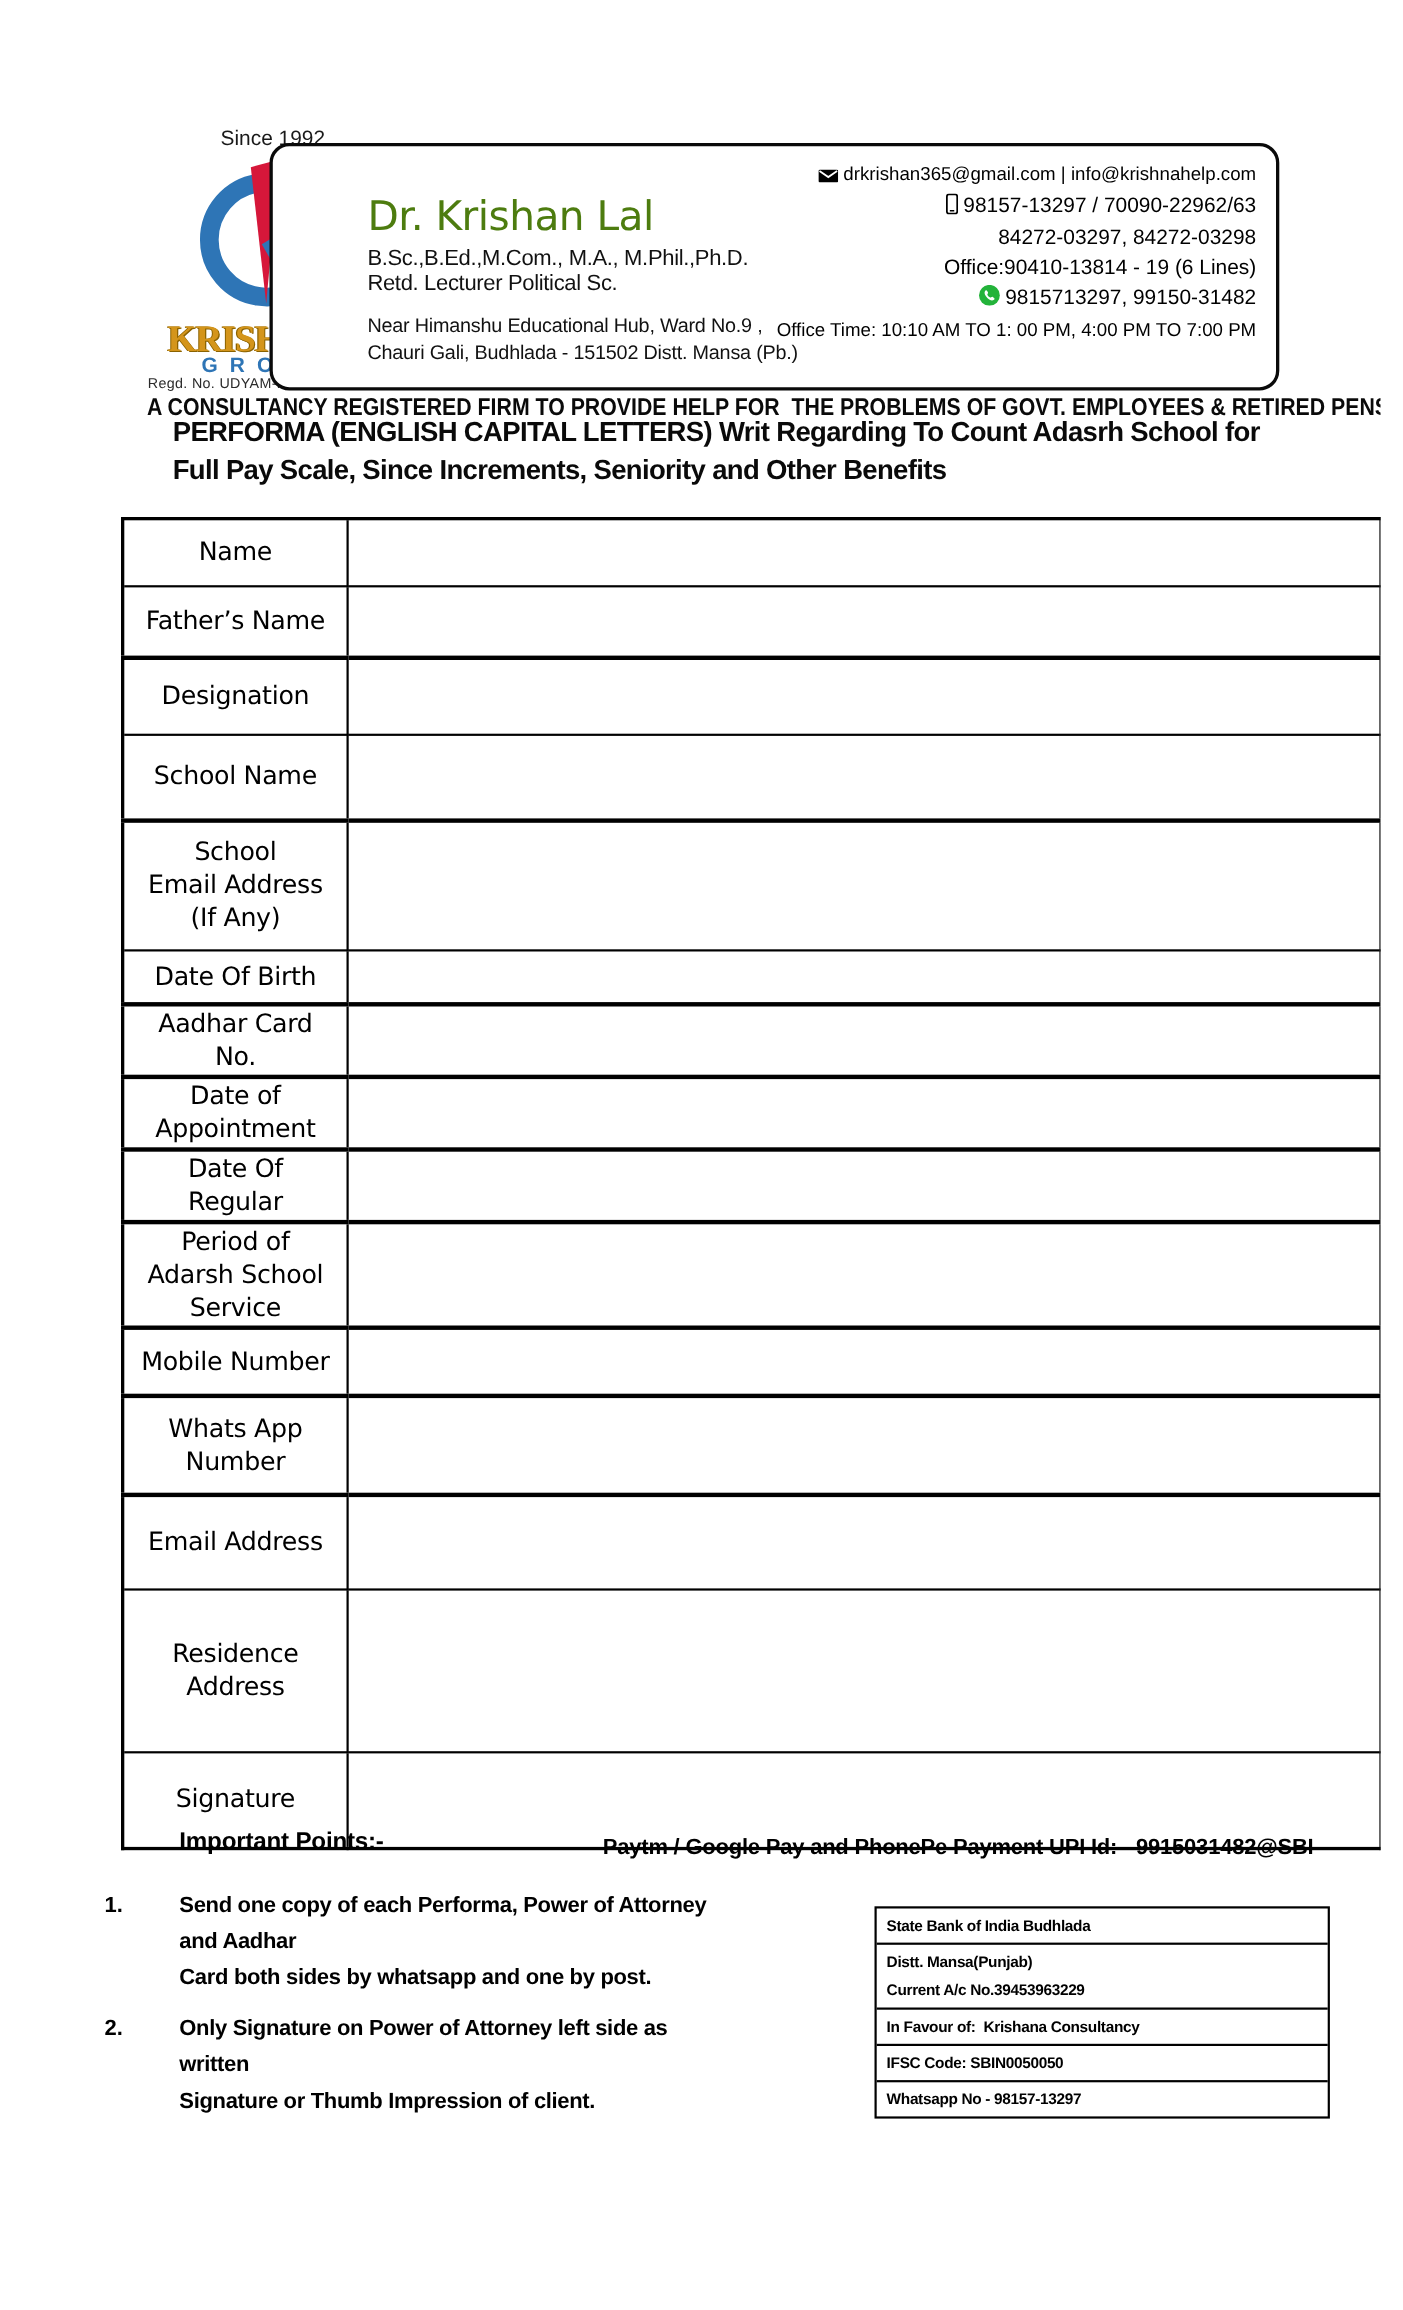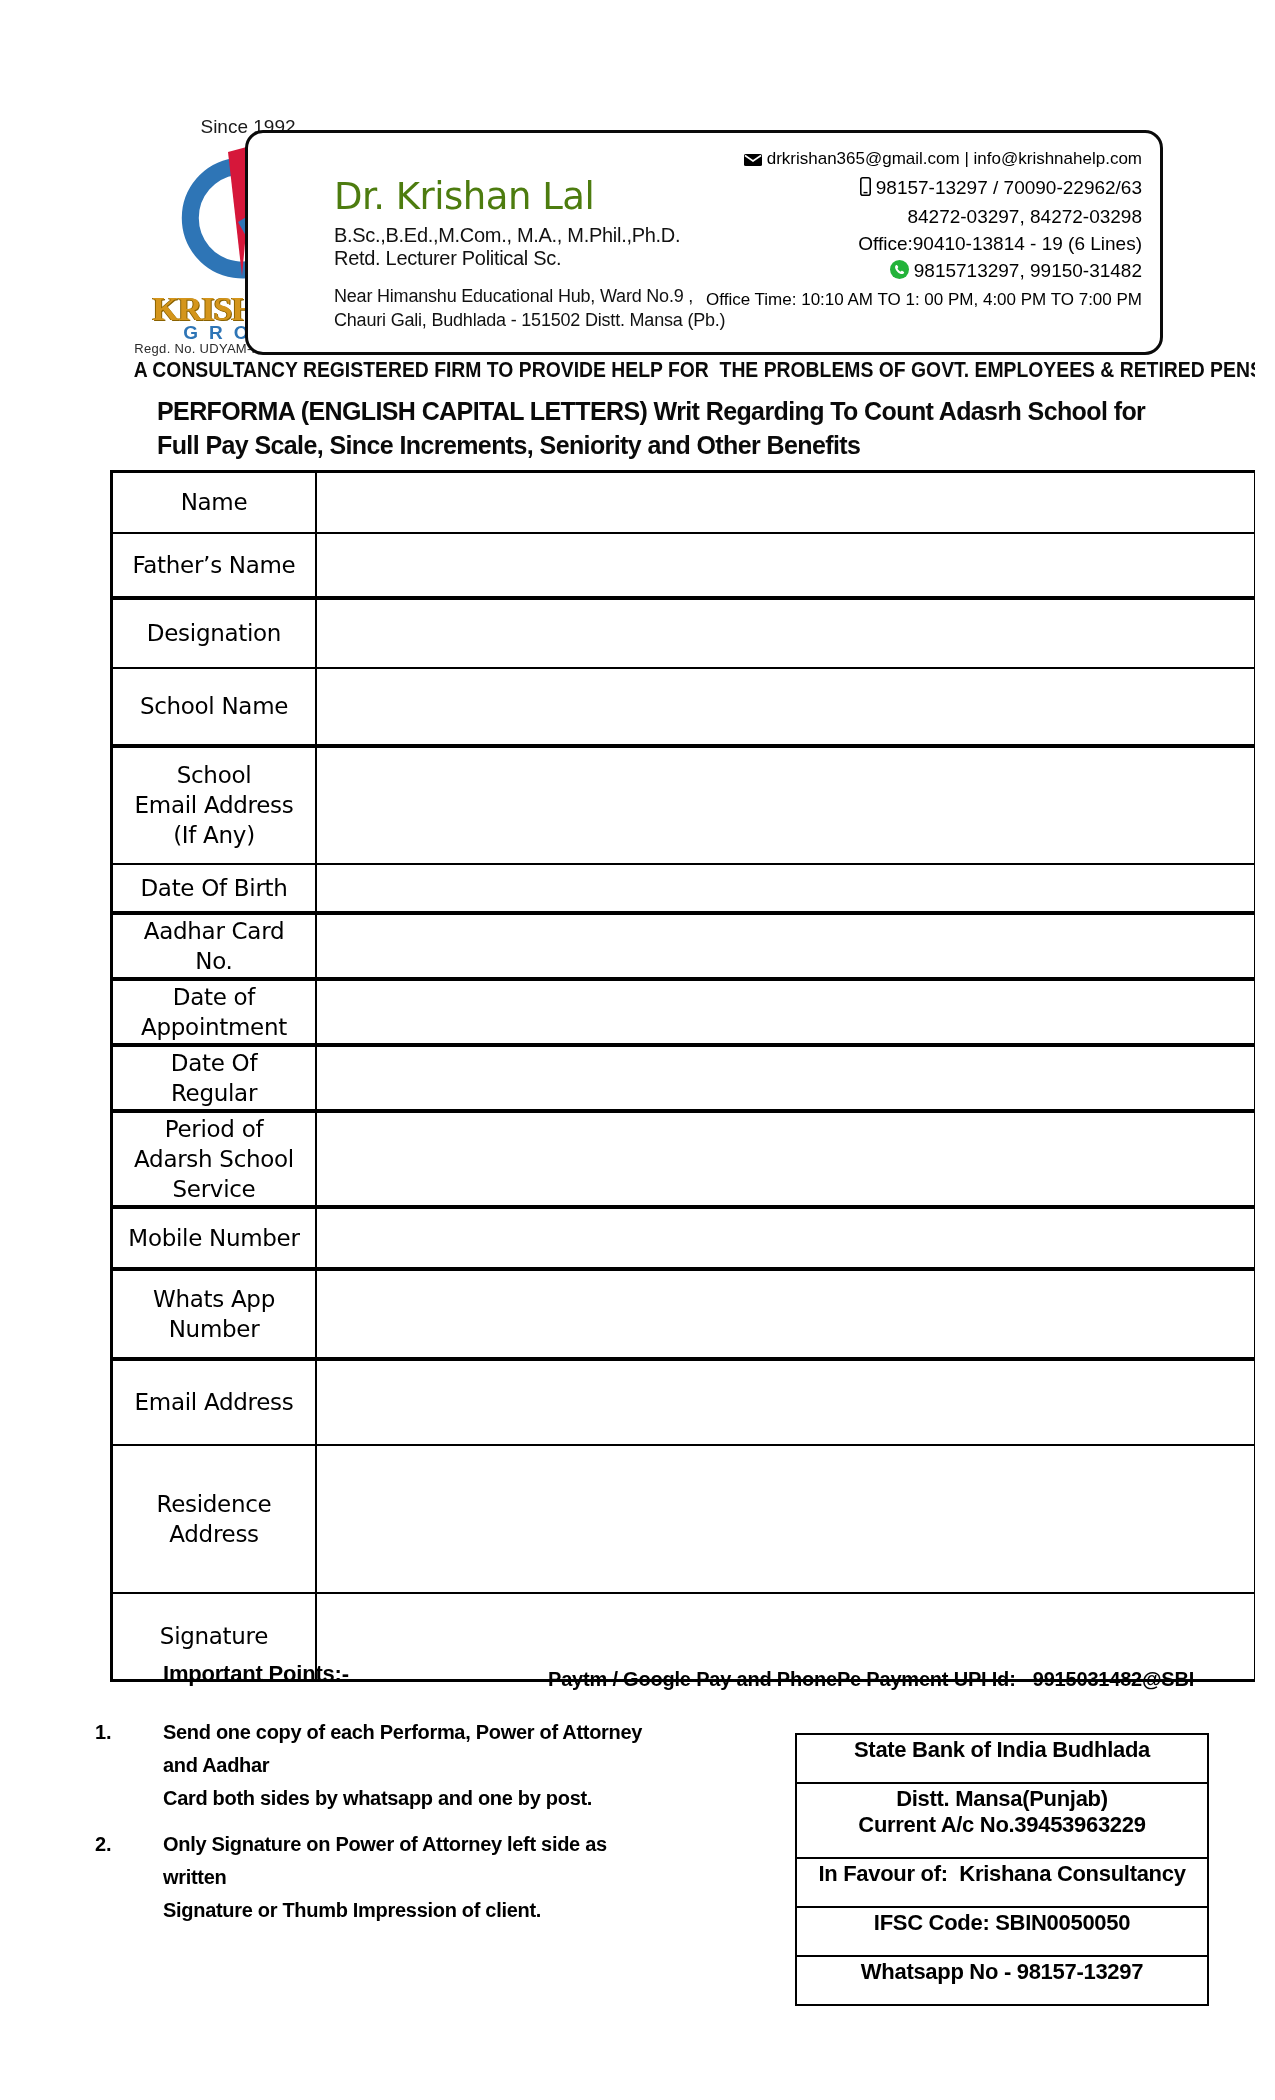--- a/index.html
+++ b/index.html
@@ -30,21 +30,21 @@
   .addr{margin-top:14px;font-size:18px;line-height:24px;color:#111;letter-spacing:-0.2px;}
   .hb-right{position:absolute;right:18px;top:12px;text-align:right;}
   .cline{font-size:19px;line-height:27px;color:#000;white-space:nowrap;}
   .cline.sm{font-size:17px;}
   .cicon{display:inline-block;vertical-align:-2px;margin-right:5px;}
 
   
   .banner{position:absolute;left:65px;top:357px;width:1145px;text-align:center;
           font-weight:bold;font-size:22px;letter-spacing:0px;color:#0a0a0a;
           transform:scaleX(0.88);transform-origin:center;white-space:nowrap;}
-  .title{position:absolute;left:157px;top:394px;width:1060px;
+  .title{position:absolute;left:157px;top:376px;width:1060px;
          font-weight:bold;font-size:25px;line-height:34px;letter-spacing:-0.6px;color:#0a0a0a;}
 
   
   .ptable{position:absolute;left:65px;top:470px;width:1147px;border-collapse:collapse;
           table-layout:fixed;}
   .ptable td{border:2px solid #000;vertical-align:middle;}
   .ptable{border:3px solid #000;margin-left:45px;}
   .ptable td.lbl{width:200px;text-align:center;font-family:"DejaVu Sans",sans-serif;
                  font-size:23px;line-height:30px;white-space:pre-line;letter-spacing:-0.3px;}
   .ptable tr.thick td{border-bottom-width:4px;}
@@ -54,22 +54,22 @@
   .imp{position:absolute;left:163px;top:1661px;font-weight:bold;font-size:22px;
        letter-spacing:-0.2px;}
   .upi{position:absolute;left:548px;top:1668px;font-weight:bold;font-size:20px;
        letter-spacing:-0.2px;}
   .points{position:absolute;left:95px;top:1716px;width:560px;}
   .point{display:flex;margin-bottom:13px;}
   .pnum{width:68px;flex:0 0 68px;font-weight:bold;font-size:20px;line-height:33px;}
   .ptext{font-weight:bold;font-size:20px;line-height:33px;white-space:pre-line;
          letter-spacing:-0.3px;}
   .bank{position:absolute;left:795px;top:1733px;width:410px;border:2.5px solid #000;}
-  .bank-row{border-bottom:2.5px solid #000;padding:2px 9px 19px 9px;font-weight:bold;
-            font-size:22px;line-height:26px;white-space:pre-line;letter-spacing:-0.3px;text-align:center;}
+  .bank-row{border-bottom:2.5px solid #000;padding:2px 9px 3px 9px;font-weight:bold;
+            font-size:14px;line-height:26px;white-space:pre-line;letter-spacing:-0.3px;}
   .bank-row:last-child{border-bottom:none;}
 </style>
 </head>
 <body>
 
 <div class="page">
 
   <div class="since">Since 1992</div>
 
   <svg class="logo-svg" width="150" height="148" viewBox="0 0 150 148">

